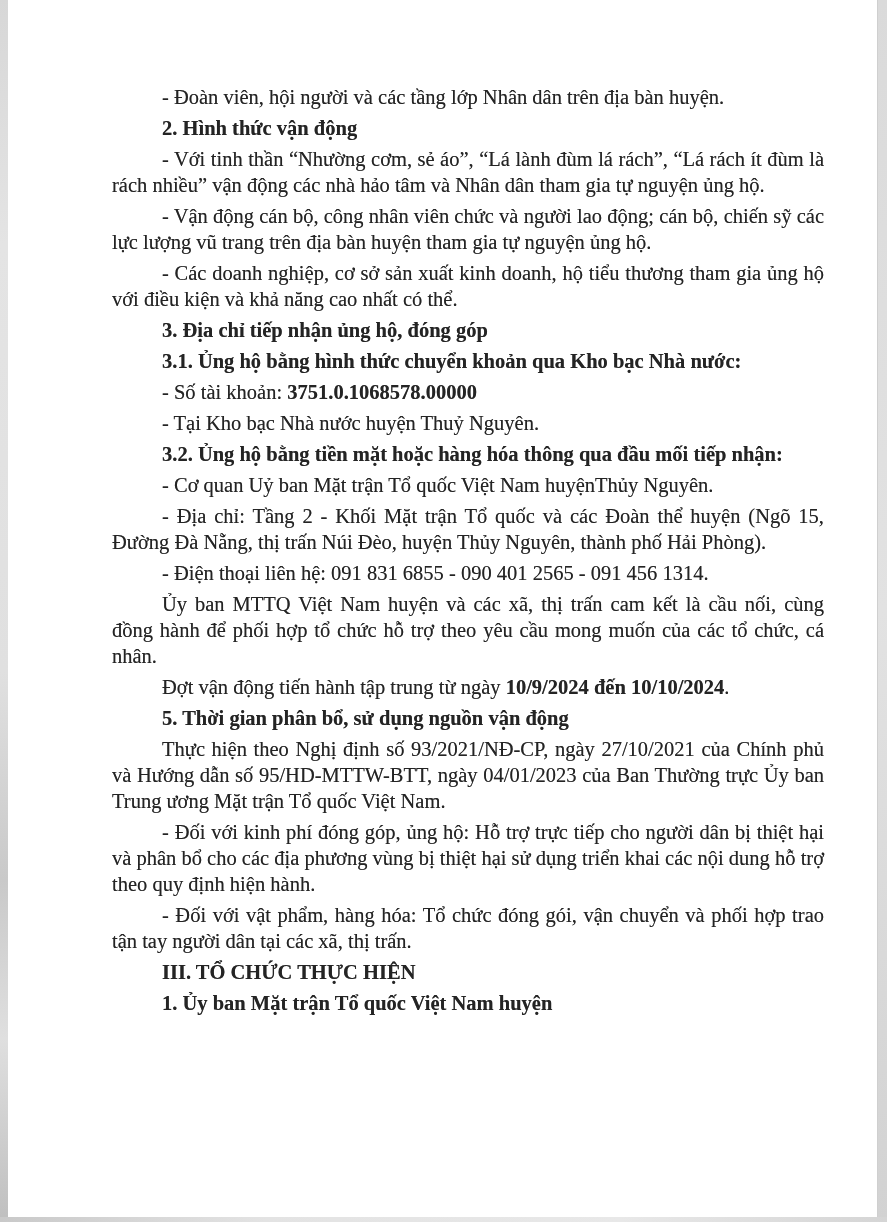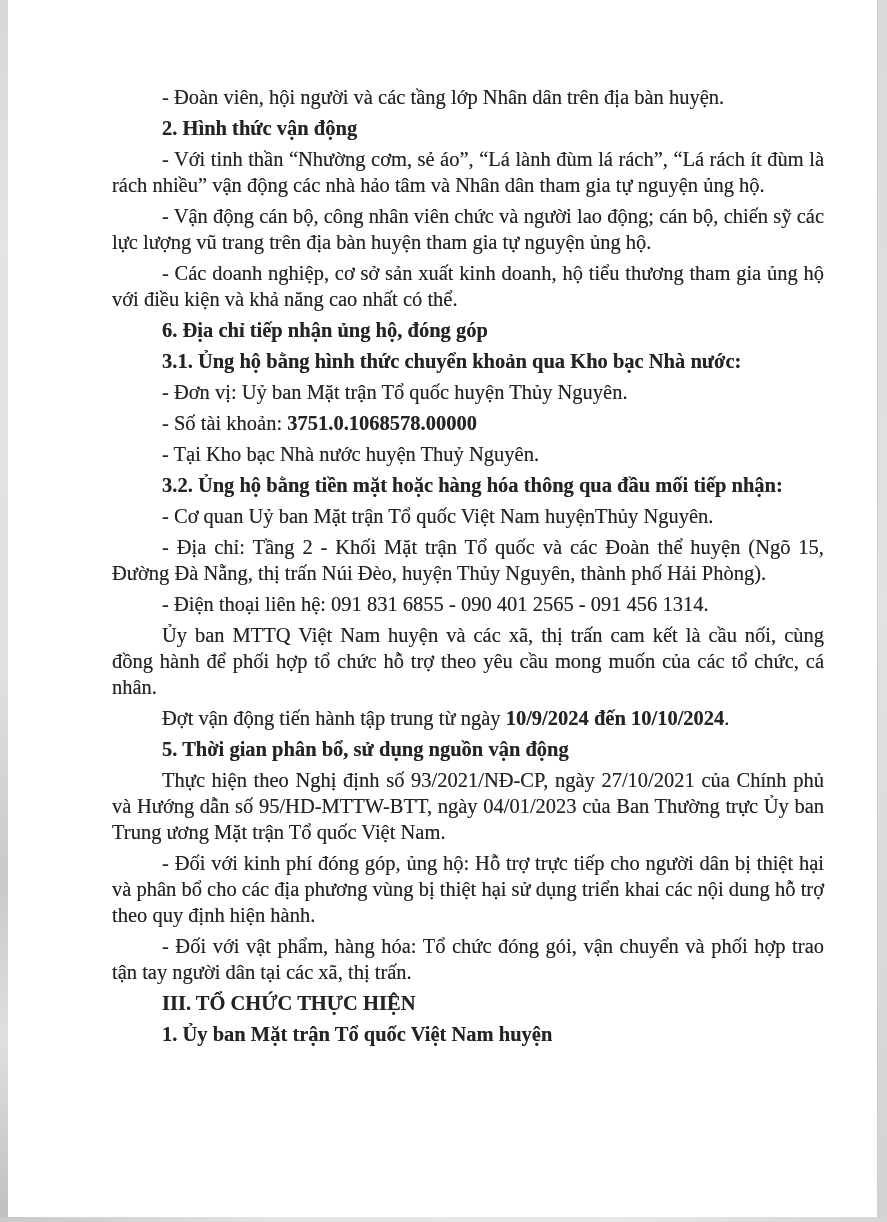--- a/index.html
+++ b/index.html
@@ -62,23 +62,22 @@
 <div class="edge-left"></div>
 <div class="edge-right"></div>
 <div class="edge-bottom"></div>
 
 <div class="doc-body">
     <p class="para body"><span class="">- Đoàn viên, hội người và các tầng lớp Nhân dân trên địa bàn huyện.</span></p>
     <p class="para heading"><span class="run-b ">2. Hình thức vận động</span></p>
     <p class="para body"><span class="">- Với tinh thần “Nhường cơm, sẻ áo”, “Lá lành đùm lá rách”, “Lá rách ít đùm là rách nhiều” vận động các nhà hảo tâm và Nhân dân tham gia tự nguyện ủng hộ.</span></p>
     <p class="para body"><span class="">- Vận động cán bộ, công nhân viên chức và người lao động; cán bộ, chiến sỹ các lực lượng vũ trang trên địa bàn huyện tham gia tự nguyện ủng hộ.</span></p>
     <p class="para body"><span class="">- Các doanh nghiệp, cơ sở sản xuất kinh doanh, hộ tiểu thương tham gia ủng hộ với điều kiện và khả năng cao nhất có thể.</span></p>
-    <p class="para heading"><span class="run-b ">6. Địa chỉ tiếp nhận ủng hộ, đóng góp</span></p>
+    <p class="para heading"><span class="run-b ">3. Địa chỉ tiếp nhận ủng hộ, đóng góp</span></p>
     <p class="para heading"><span class="run-b run-i">3.1. Ủng hộ bằng hình thức chuyển khoản qua Kho bạc Nhà nước:</span></p>
-    <p class="para body"><span class="">- Đơn vị: Uỷ ban Mặt trận Tổ quốc huyện Thủy Nguyên.</span></p>
     <p class="para body"><span class="">- Số tài khoản: </span><span class="run-b ">3751.0.1068578.00000</span></p>
     <p class="para body"><span class="">- Tại Kho bạc Nhà nước huyện Thuỷ Nguyên.</span></p>
     <p class="para heading"><span class="run-b run-i">3.2. Ủng hộ bằng tiền mặt hoặc hàng hóa thông qua đầu mối tiếp nhận:</span></p>
     <p class="para body"><span class="">- Cơ quan Uỷ ban Mặt trận Tổ quốc Việt Nam huyệnThủy Nguyên.</span></p>
     <p class="para body"><span class="">- Địa chỉ: Tầng 2 - Khối Mặt trận Tổ quốc và các Đoàn thể huyện </span><span class="run-i">(Ngõ 15, Đường Đà Nẵng, thị trấn Núi Đèo, huyện Thủy Nguyên, thành phố Hải Phòng)</span><span class="">.</span></p>
     <p class="para body"><span class="">- Điện thoại liên hệ: 091 831 6855 - 090 401 2565 - 091 456 1314.</span></p>
     <p class="para body"><span class="">Ủy ban MTTQ Việt Nam huyện và các xã, thị trấn cam kết là cầu nối, cùng đồng hành để phối hợp tổ chức hỗ trợ theo yêu cầu mong muốn của các tổ chức, cá nhân.</span></p>
     <p class="para body"><span class="">Đợt vận động tiến hành tập trung từ ngày </span><span class="run-b ">10/9/2024 đến 10/10/2024</span><span class="">.</span></p>
     <p class="para heading"><span class="run-b ">5. Thời gian phân bổ, sử dụng nguồn vận động</span></p>
     <p class="para body"><span class="">Thực hiện theo Nghị định số 93/2021/NĐ-CP, ngày 27/10/2021 của Chính phủ và Hướng dẫn số 95/HD-MTTW-BTT, ngày 04/01/2023 của Ban Thường trực Ủy ban Trung ương Mặt trận Tổ quốc Việt Nam.</span></p>

